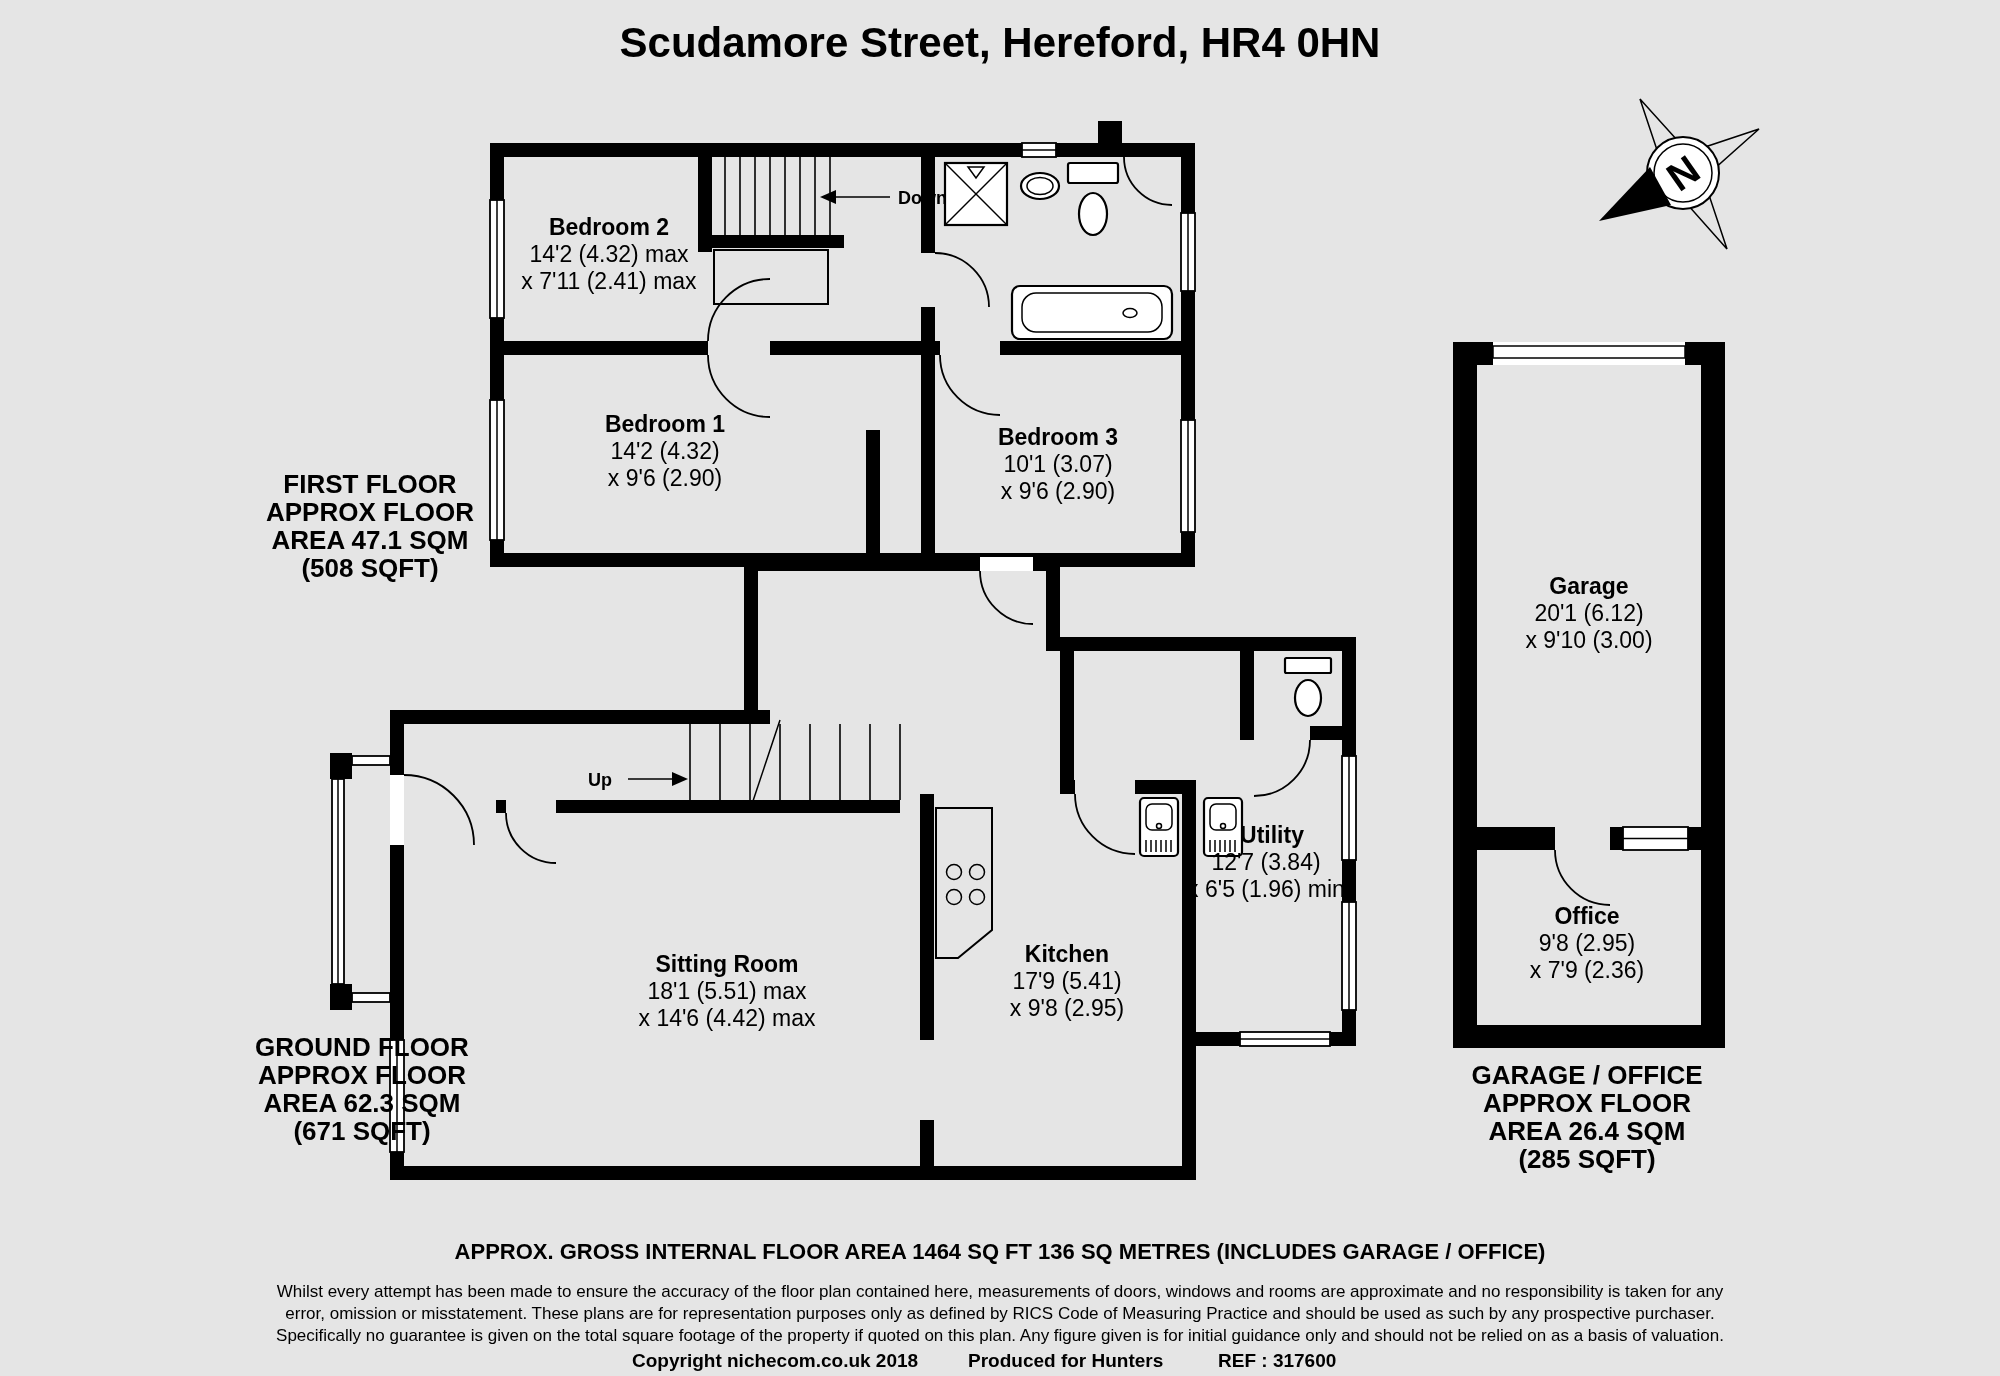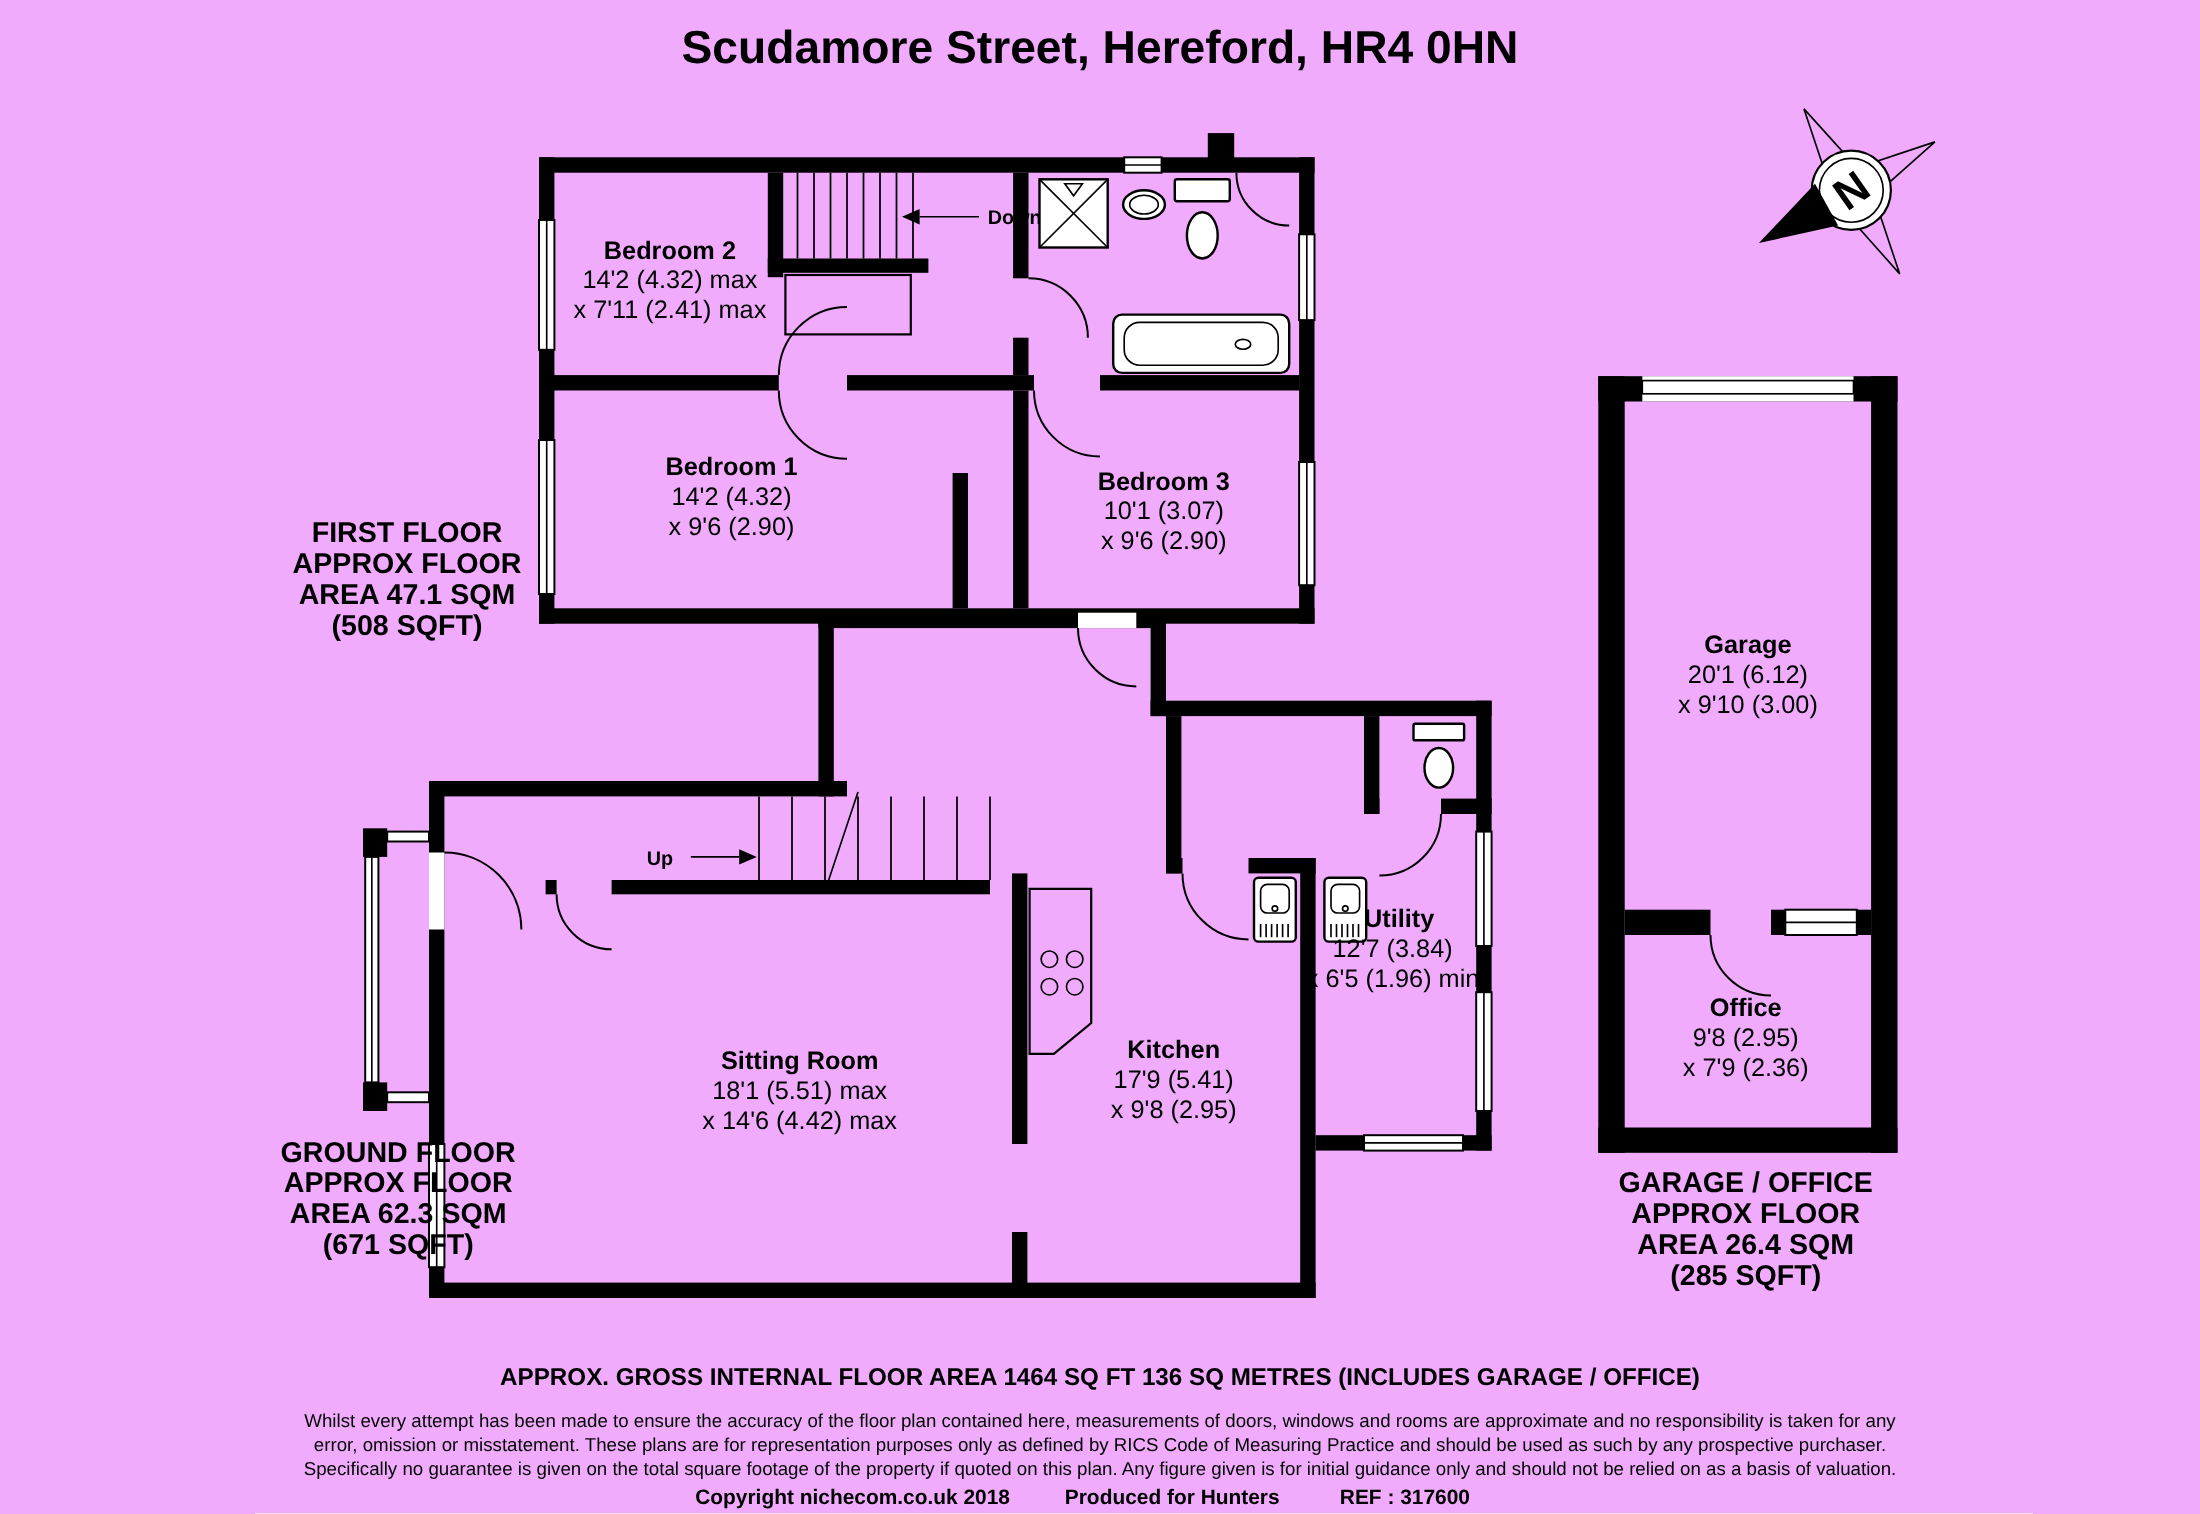--- a/index.html
+++ b/index.html
@@ -1,16 +1,16 @@
 <!DOCTYPE html>
 <html><head>
 <meta charset="utf-8">
 <style>
   html,body{margin:0;padding:0;background:#ffffff;}
-  .page{position:relative;width:2000px;height:1376px;background:#f0abfc;overflow:hidden;}
+  .page{position:relative;width:2000px;height:1376px;background:#e5e5e5;overflow:hidden;}
   svg{display:block;}
   .wall{fill:#000000;}
   .thin{fill:none;stroke:#000000;stroke-width:2;}
   .thin15{fill:none;stroke:#000000;stroke-width:1.5;}
   .fixt{fill:#ffffff;stroke:#000000;stroke-width:2.2;}
   .win{fill:#ffffff;stroke:#000000;stroke-width:1.8;}
   .gap{fill:#ffffff;stroke:none;}
   .tread{stroke:#000000;stroke-width:1.6;}
   .arc{fill:none;stroke:#000000;stroke-width:1.8;}
   text{fill:#000000;font-family:"Liberation Sans","DejaVu Sans",sans-serif;}

